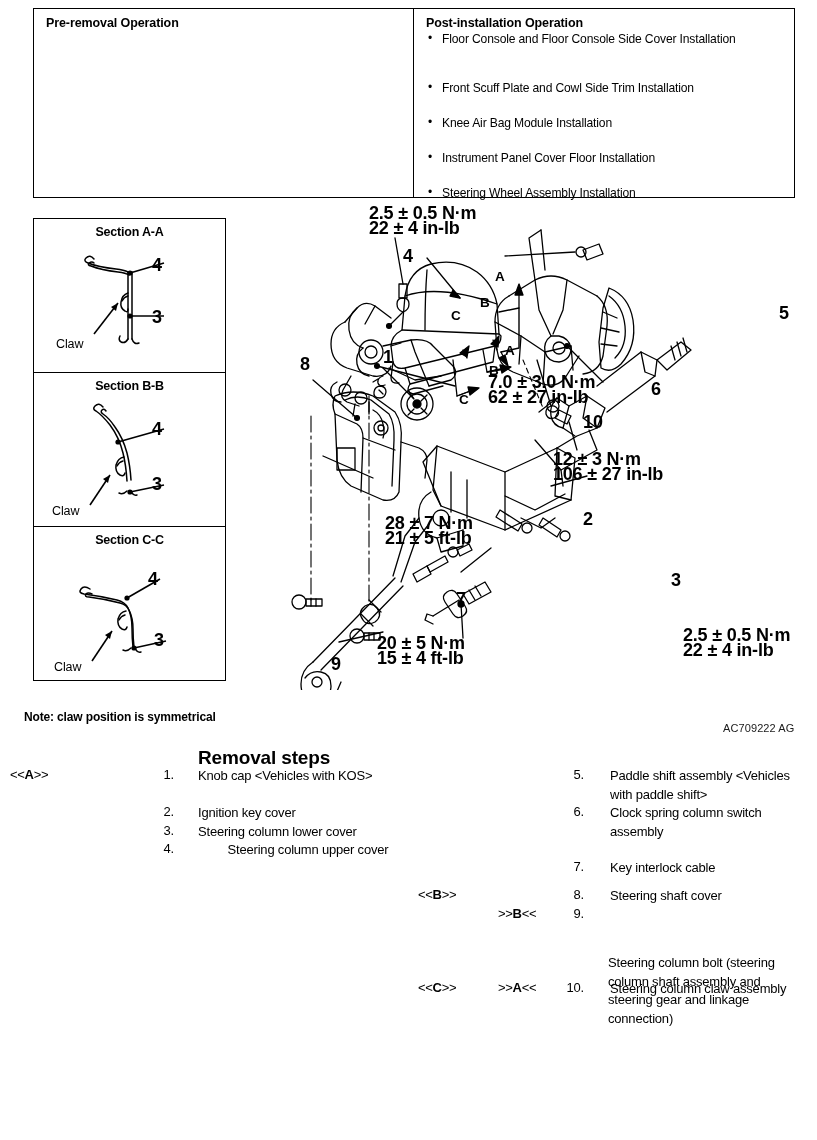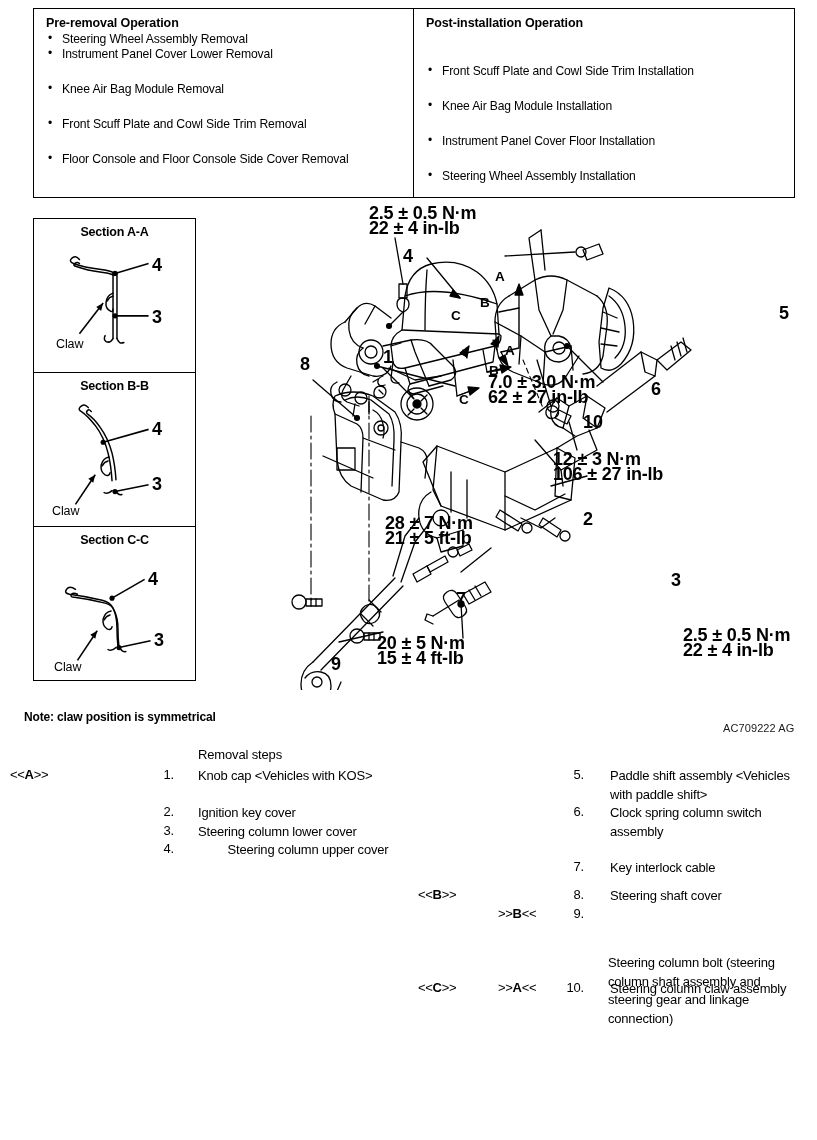--- a/index.html
+++ b/index.html
@@ -60,21 +60,21 @@
     top: -1px;
     font-size: 12px;
   }
   .op-list li.gap2 { margin-top: 20px; }
   .op-col.right .op-list li { font-size: 12.1px; }
 
   
   .sec-box {
     position: absolute;
     left: 33px;
-    width: 163px;
+    width: 193px;
     border: 1.6px solid #000;
     box-sizing: border-box;
     background: #fff;
   }
   #sec-a { top: 218px; height: 155px; }
   #sec-b { top: 373px; height: 154px; border-top: 0; }
   #sec-c { top: 527px; height: 154px; border-top: 0; }
   .sec-title {
     text-align: center;
     font-size: 12.5px;
@@ -149,22 +149,22 @@
   
   #steps {
     position: absolute;
     left: 0;
     top: 745px;
     width: 817px;
     height: 300px;
   }
   .steps-heading {
     position: absolute;
-    font-size: 13px;
-    font-weight: normal;
+    font-size: 19px;
+    font-weight: bold;
     letter-spacing: -0.15px;
     text-align: center;
   }
   .step-num {
     position: absolute;
     font-size: 13px;
     text-align: right;
     letter-spacing: -0.2px;
   }
   .step-text {
@@ -182,31 +182,25 @@
   .marker b { font-weight: bold; }
 </style>
 </head>
 <body>
 
 <div id="page">
 
   <div class="op-table">
     <div class="op-col left">
       <div class="op-title">Pre-removal Operation</div>
-      <ul class="op-list">
-        <li>Steering Wheel Assembly Removal</li>
-        <li>Instrument Panel Cover Lower Removal</li>
-        <li class="gap2">Knee Air Bag Module Removal</li>
-        <li class="gap2">Front Scuff Plate and Cowl Side Trim Removal</li>
-        <li class="gap2">Floor Console and Floor Console Side Cover Removal</li>
-      </ul>
     </div>
     <div class="op-col right">
       <div class="op-title">Post-installation Operation</div>
       <ul class="op-list">
+        <li>Floor Console and Floor Console Side Cover Installation</li>
         <li class="gap2" style="margin-top:34px">Front Scuff Plate and Cowl Side Trim Installation</li>
         <li class="gap2">Knee Air Bag Module Installation</li>
         <li class="gap2">Instrument Panel Cover Floor Installation</li>
         <li class="gap2">Steering Wheel Assembly Installation</li>
       </ul>
     </div>
   </div>
 
   <div class="sec-box" id="sec-a">
     <div class="sec-title">Section A-A</div>

